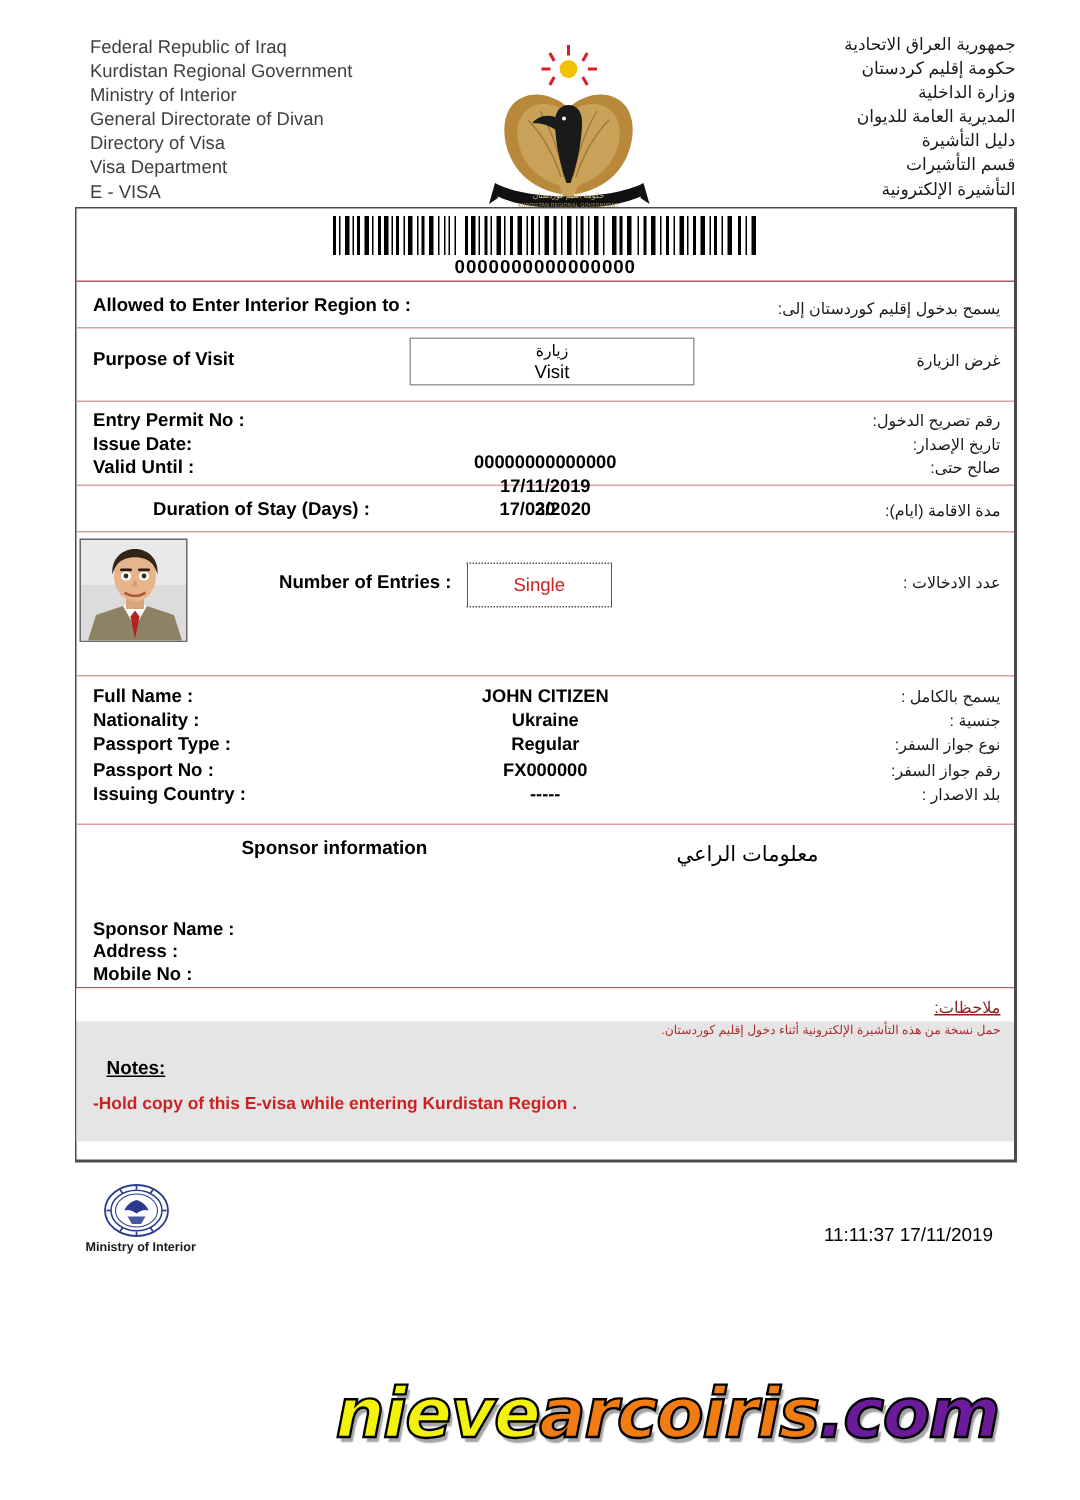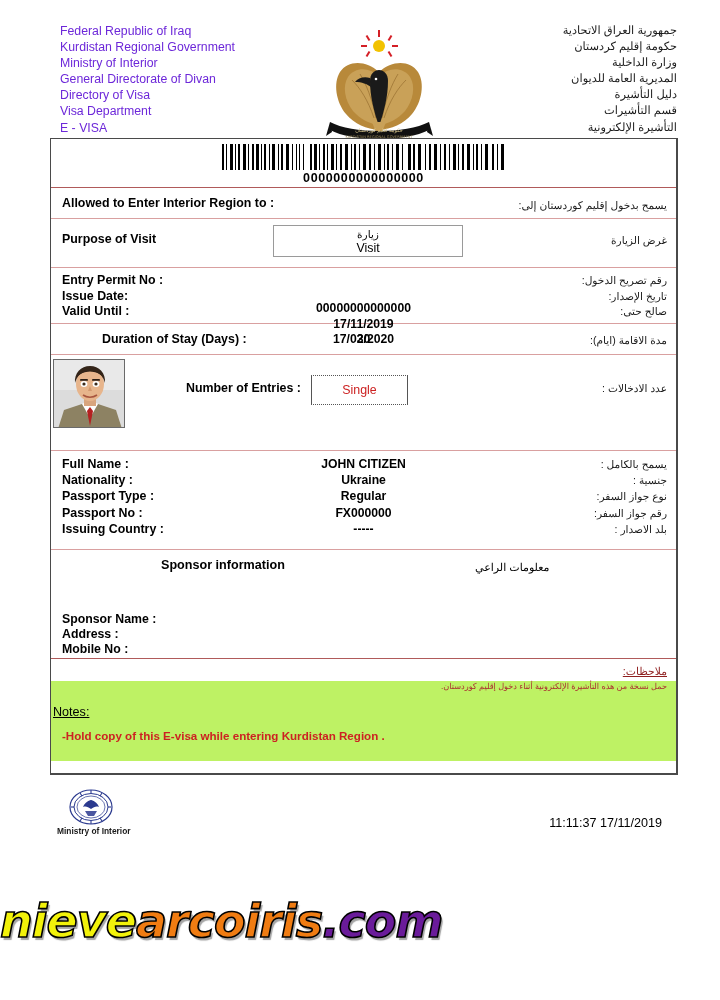--- a/index.html
+++ b/index.html
@@ -23,21 +23,21 @@
     left: 0;
     width: 720px;
     height: 118px;
   }
   .header-left {
     position: absolute;
     left: 60px;
     top: 3px;
     font-size: 12.3px;
     line-height: 16.1px;
-    color: #6d28d9;
+    color: #404040;
     white-space: nowrap;
   }
   .header-right {
     position: absolute;
     right: 43px;
     top: 2px;
     font-size: 11.4px;
     line-height: 16.1px;
     text-align: right;
     color: #1a1a1a;
@@ -217,39 +217,38 @@
     position: absolute;
     left: 110px;
     top: 8px;
     font-size: 12.6px;
     font-weight: bold;
   }
   .sponsor-title-ar {
     position: absolute;
     left: 400px;
     top: 11px;
-    font-size: 11px;
+    font-size: 14px;
     direction: rtl;
-    margin-left: 24px;
   }
   .sponsor-fields {
     position: absolute;
     left: 11px;
     top: 52px;
     font-size: 12.3px;
     font-weight: bold;
     line-height: 15.2px;
     margin-top: 10px;
   }
 
   
   .sec-notes {
     height: 102px;
     position: relative;
-    background: #bef264;
+    background: #e5e5e5;
     text-align: center;
   }
   .notes-ar-title {
     position: absolute;
     right: 9px;
     top: 6px;
     font-size: 10.8px;
     direction: rtl;
     text-decoration: underline;
     color: #8f1f1f;
@@ -257,24 +256,24 @@
   .notes-ar-body {
     position: absolute;
     right: 9px;
     top: 22px;
     font-size: 8.2px;
     direction: rtl;
     color: #aa3030;
   }
   .notes-title {
     position: absolute;
-    left: 2px;
+    left: 20px;
     top: 46px;
     font-size: 12.6px;
-    font-weight: normal;
+    font-weight: bold;
     text-decoration: underline;
   }
   .notes-body {
     position: absolute;
     left: 11px;
     top: 70px;
     font-size: 11.6px;
     font-weight: bold;
     color: #cc2222;
   }
@@ -313,24 +312,24 @@
     right: 58px;
     top: 28px;
     font-size: 12.6px;
     color: #000;
   }
 
   
   .watermark {
     position: absolute;
     left: 0;
-    top: 892px;
+    top: 913px;
     width: 666px;
     height: 60px;
-    text-align: left;
+    text-align: right;
   }
   .wm-text {
     font-family: "DejaVu Sans", sans-serif;
     font-size: 46px;
     font-weight: bold;
     font-style: italic;
     letter-spacing: -1px;
     line-height: 58px;
     display: inline-block;
     text-shadow: 2px 3px 1px rgba(90,90,90,0.55);

